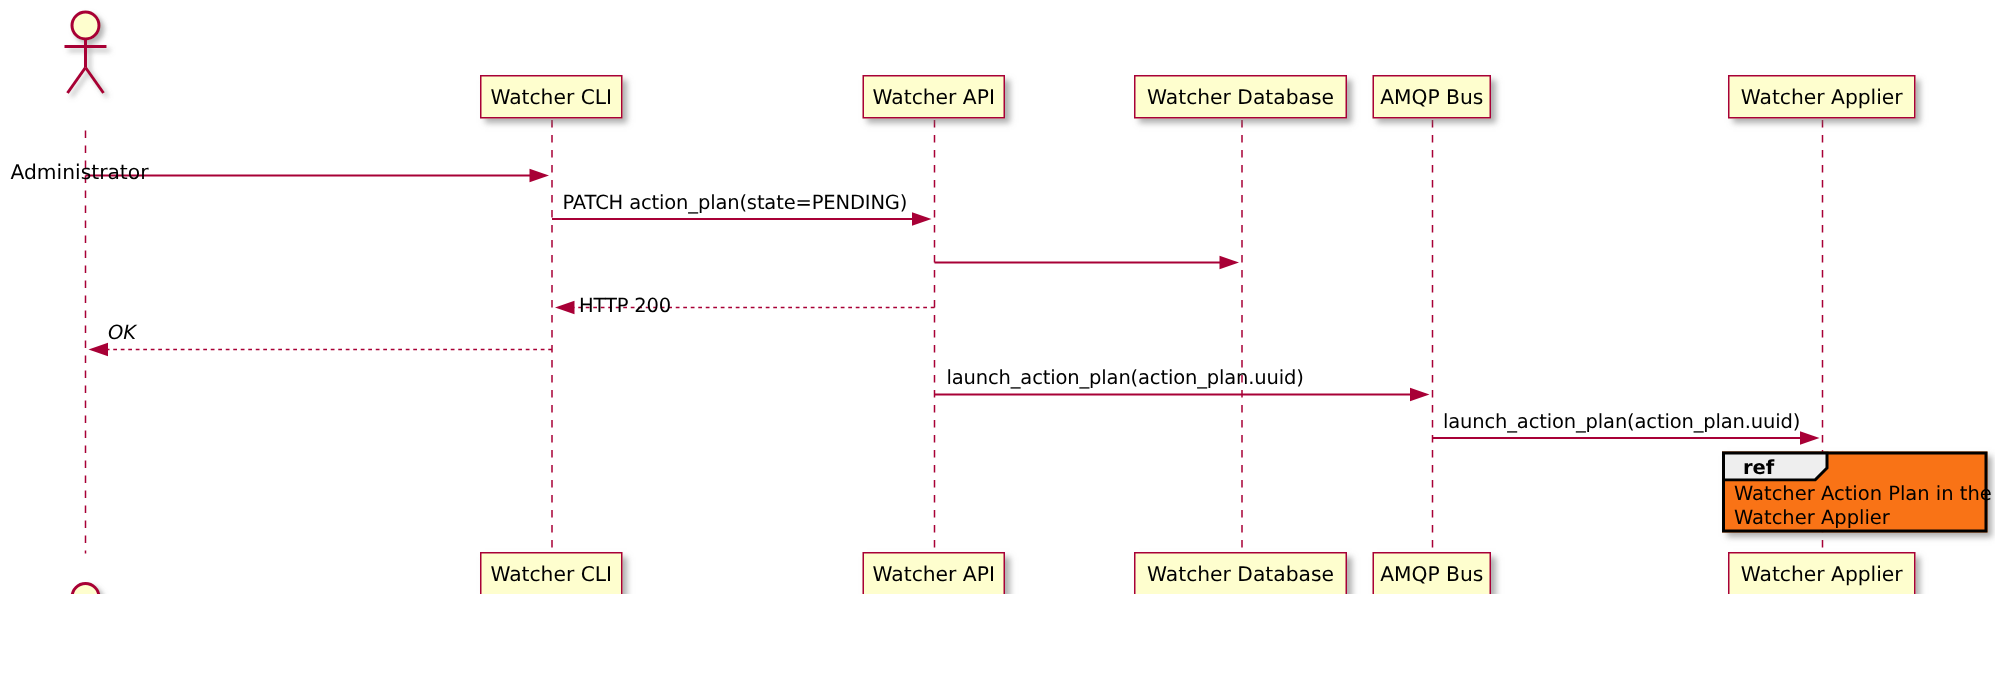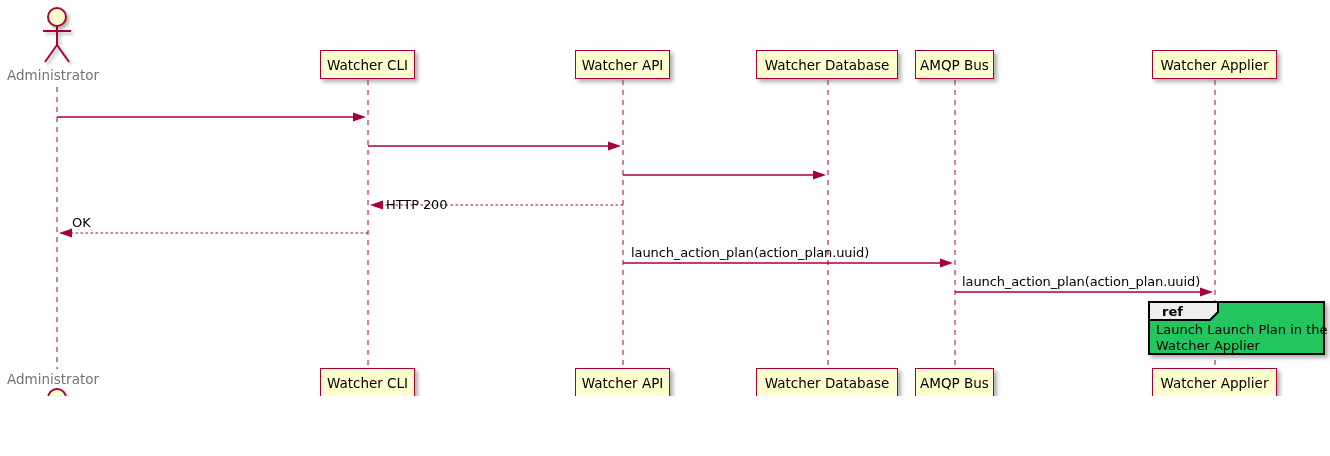--- a/index.html
+++ b/index.html
@@ -13,29 +13,29 @@
   .layer-svg{position:absolute;left:0;top:0;z-index:1;}
   .pbox{
     position:absolute;height:27px;z-index:2;
     background:#FEFECE;border:1.5px solid #A80036;
     box-shadow:3px 3px 4px rgba(110,110,110,.55);
     display:flex;align-items:center;justify-content:center;
     font-size:13.5px;color:#000;white-space:nowrap;
   }
   .actor-label{
     position:absolute;z-index:2;transform:translateX(-50%);
-    font-size:13.5px;color:#737373;white-space:nowrap;
+    font-size:13.5px;color:#000000;white-space:nowrap;margin-top:40px;
   }
   .msg-label{
     position:absolute;z-index:2;
     font-size:13px;color:#000;white-space:nowrap;letter-spacing:-0.1px;
   }
   .ref-box{
     position:absolute;left:1148px;top:301px;width:173px;height:50px;z-index:3;
-    background:#22c55e;border:2px solid #000;
+    background:#f97316;border:2px solid #000;
     box-shadow:3px 3px 4px rgba(110,110,110,.55);
   }
   .ref-tab{position:absolute;left:-2px;top:-2px;width:72px;height:20px;}
   .ref-body{
     position:absolute;left:6px;top:19px;right:4px;
     font-size:13px;color:#000;line-height:16px;white-space:nowrap;
   }
 </style>
 </head>
 <body>
@@ -138,29 +138,30 @@
   <div class="pbox" style="left:915px;top:368px;width:77px;">
       <span>AMQP Bus</span>
     </div>
   <div class="pbox" style="left:1152px;top:368px;width:123px;">
       <span>Watcher Applier</span>
     </div>
 
   <div class="actor-label" style="left:53px;top:67px;">Administrator</div>
   <div class="actor-label" style="left:53px;top:371px;">Administrator</div>
 
+  <div class="msg-label" style="left:375px;top:128px;">PATCH action_plan(state=PENDING)</div>
   <div class="msg-label" style="left:386px;top:197px;">HTTP 200</div>
-  <div class="msg-label" style="left:72px;top:215px;">OK</div>
+  <div class="msg-label" style="left:72px;top:215px;font-style:italic;">OK</div>
   <div class="msg-label" style="left:631px;top:245px;">launch_action_plan(action_plan.uuid)</div>
   <div class="msg-label" style="left:962px;top:274px;">launch_action_plan(action_plan.uuid)</div>
 
   <div class="ref-box">
     <svg class="ref-tab" width="72" height="20" viewBox="0 0 72 20">
       <polygon points="1,1 70,1 70,11 62,19 1,19" fill="#EEEEEE" stroke="#000000" stroke-width="2"></polygon>
       <text x="14" y="15" font-size="13" font-weight="bold" fill="#000000">ref</text>
     </svg>
     <div class="ref-body">
-      <div>Launch Launch Plan in the</div>
+      <div>Watcher Action Plan in the</div>
       <div>Watcher Applier</div>
     </div>
   </div>
 
 </div>
 
 </body></html>

